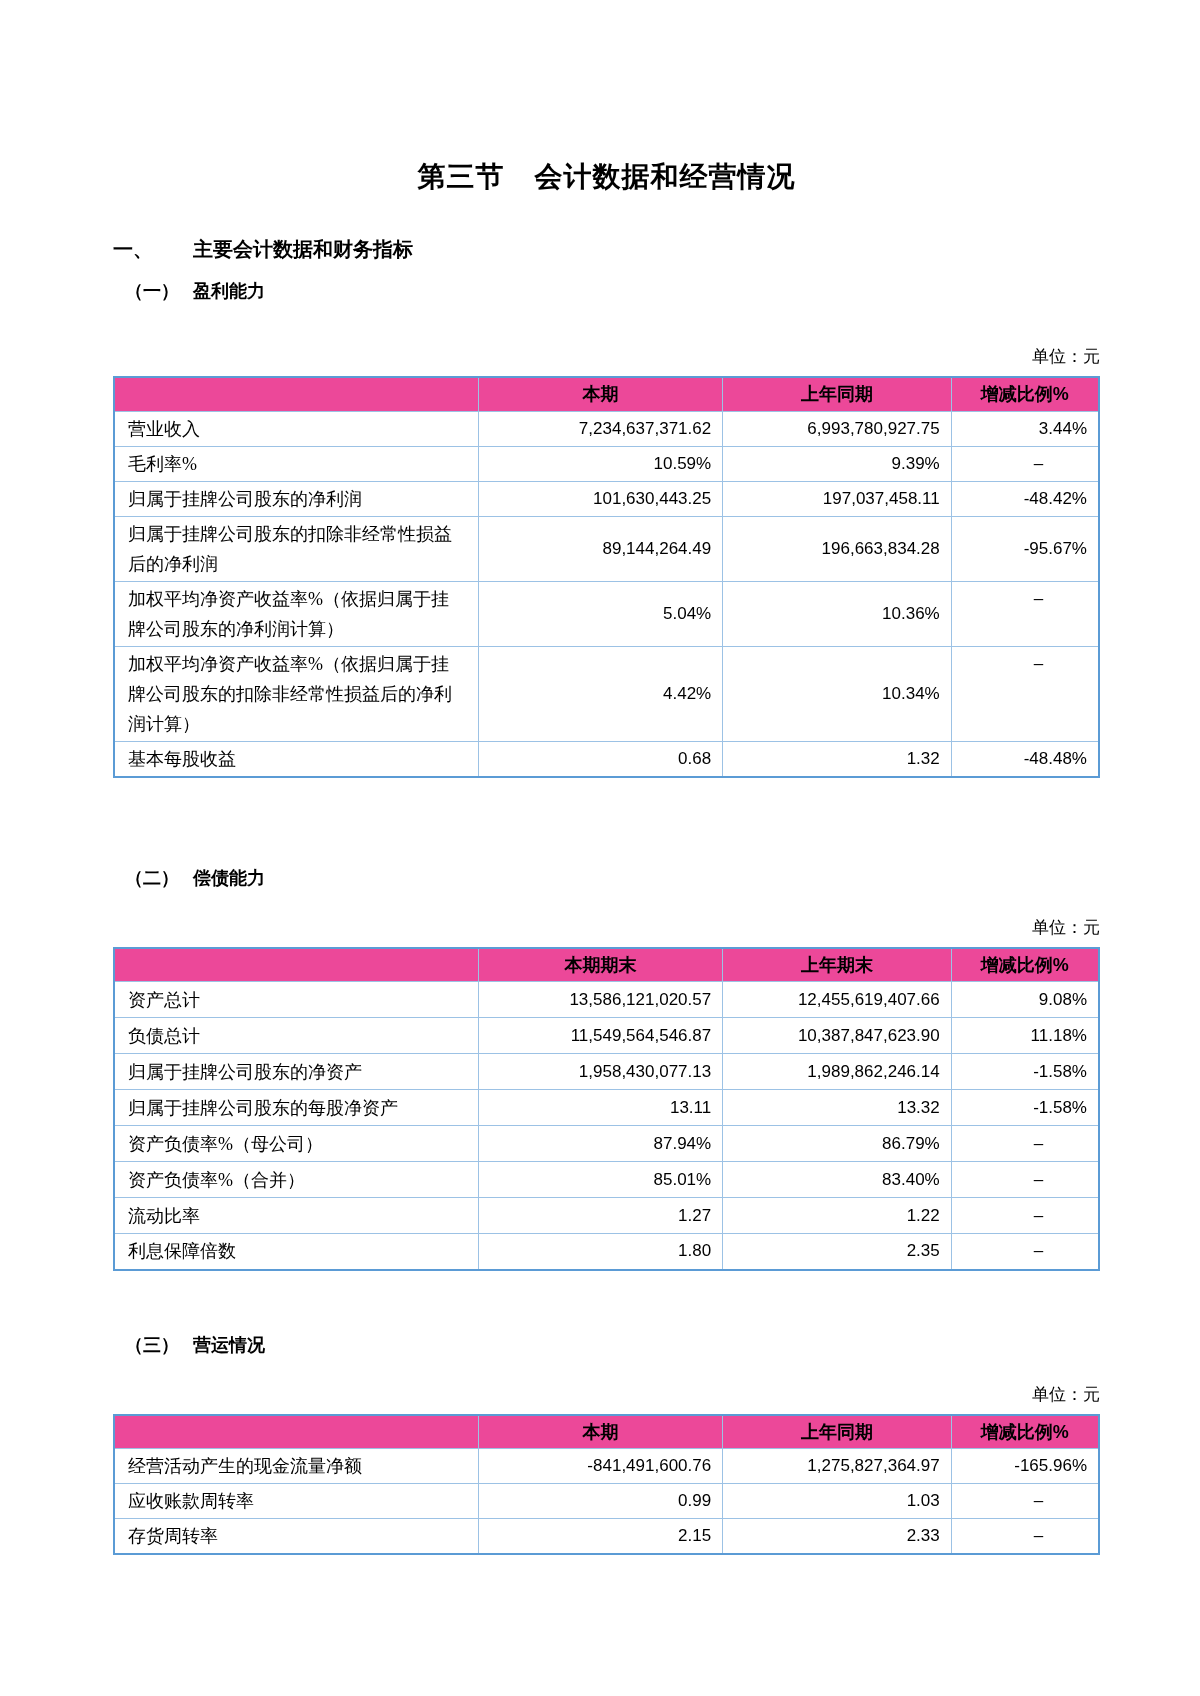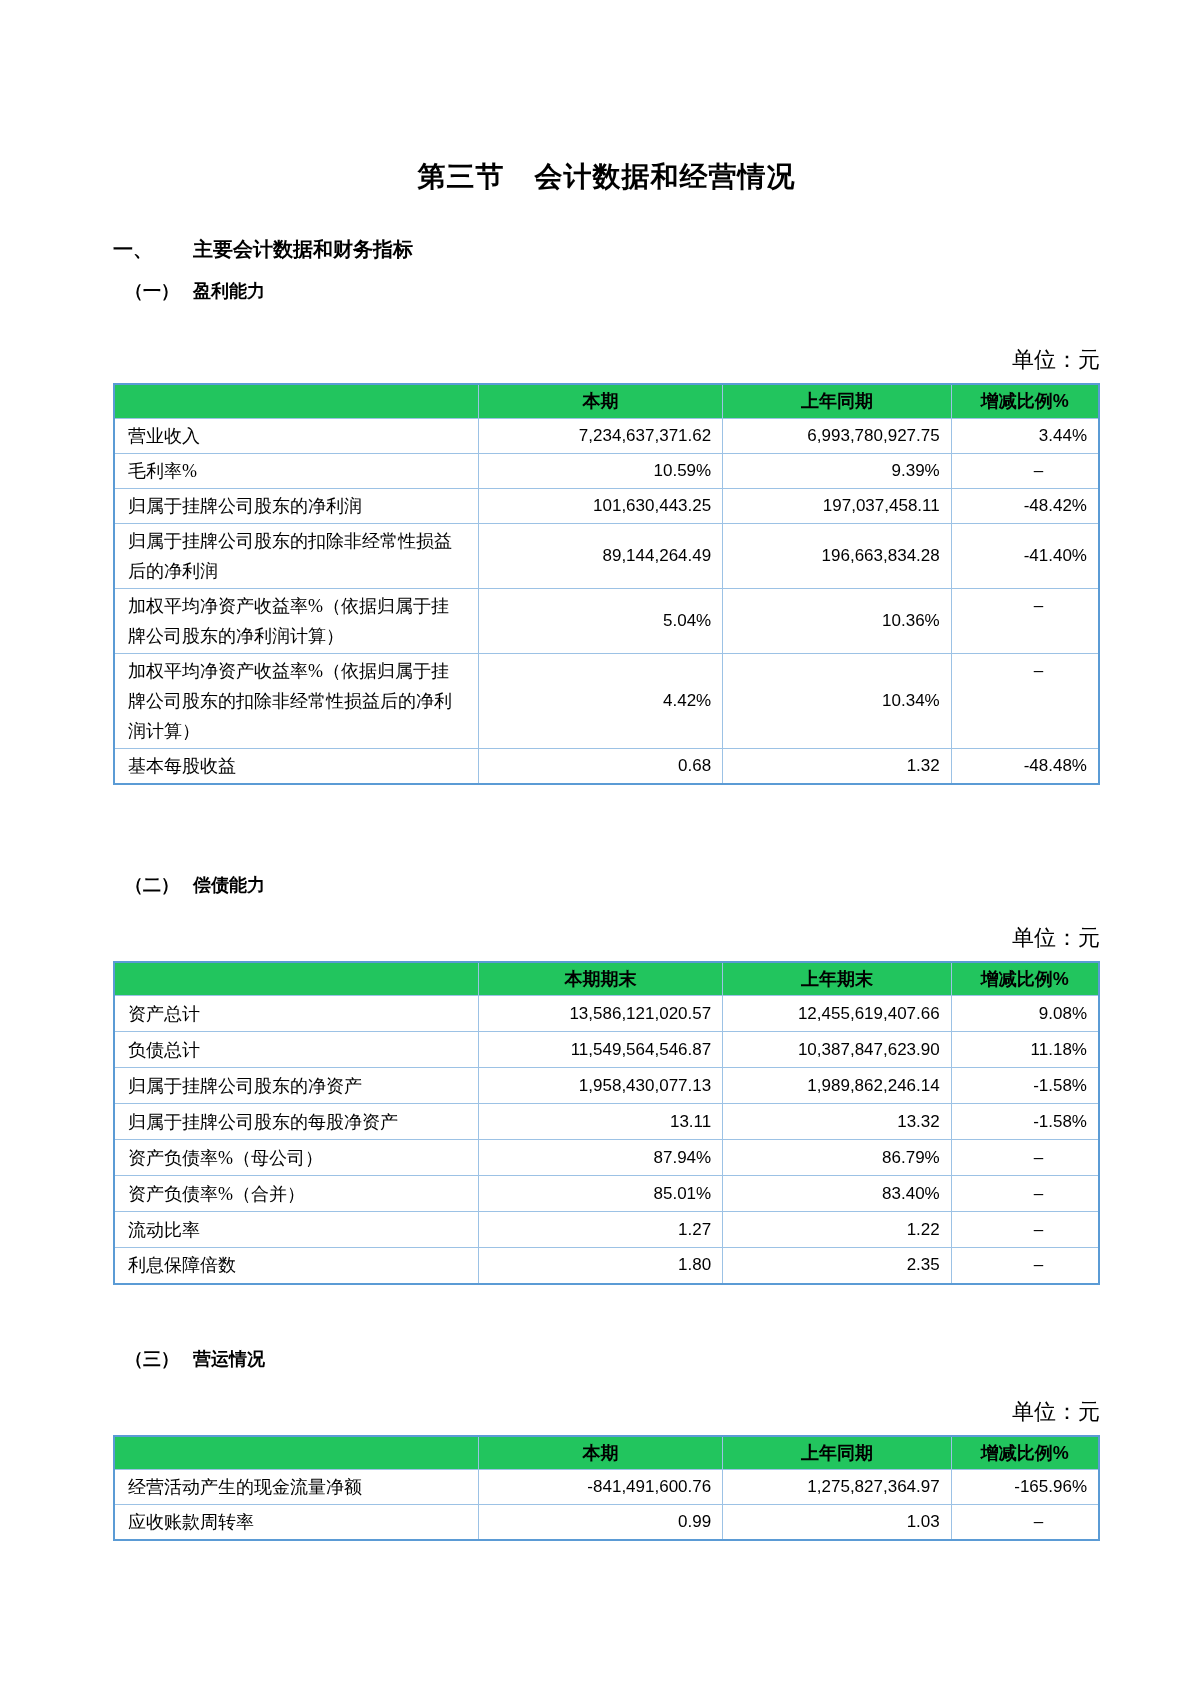--- a/index.html
+++ b/index.html
@@ -39,34 +39,34 @@
     margin-top: 16px;
   }
   .subsection-heading .sub-num { width: 68px; flex: none; }
   #sub2 .subsection-heading { margin-top: 88px; }
   #sub3 .subsection-heading { margin-top: 62px; }
 
   .unit-label {
     margin-top: 26px;
     margin-bottom: 8px;
     text-align: right;
-    font-size: 22px;
+    font-size: 17px;
   }
   #sub1 .unit-label { margin-top: 42px; }
 
   table.fin-table {
     width: 100%;
     border-collapse: collapse;
     table-layout: fixed;
     font-size: 18px;
     border: 2px solid #5b9bd5;
   }
   .fin-table th, .fin-table td { border: 1px solid #9cc2e5; }
   .fin-table thead th {
-    background: #22c55e;
+    background: #ec4899;
     font-family: "Liberation Sans", sans-serif;
     font-size: 18px;
     font-weight: bold;
     text-align: center;
     height: 34px;
     padding: 2px 6px;
   }
   .fin-table td { height: 32px; padding: 2px 6px; vertical-align: middle; }
   .t2 td { height: 36px; }
   .t3 td { height: 35px; }
@@ -137,21 +137,21 @@
         <tr>
           <td class="label-cell">归属于挂牌公司股东的净利润</td>
           <td class="num-cell">101,630,443.25</td>
           <td class="num-cell">197,037,458.11</td>
           <td class="num-cell">-48.42%</td>
         </tr>
         <tr>
           <td class="label-cell">归属于挂牌公司股东的扣除非经常性损益后的净利润</td>
           <td class="num-cell">89,144,264.49</td>
           <td class="num-cell">196,663,834.28</td>
-          <td class="num-cell">-41.40%</td>
+          <td class="num-cell">-95.67%</td>
         </tr>
         <tr>
           <td class="label-cell">加权平均净资产收益率%（依据归属于挂牌公司股东的净利润计算）</td>
           <td class="num-cell">5.04%</td>
           <td class="num-cell">10.36%</td>
           <td class="num-cell dash-cell va-top">–</td>
         </tr>
         <tr>
           <td class="label-cell">加权平均净资产收益率%（依据归属于挂牌公司股东的扣除非经常性损益后的净利润计算）</td>
           <td class="num-cell">4.42%</td>
@@ -271,17 +271,23 @@
           <td class="num-cell">-841,491,600.76</td>
           <td class="num-cell">1,275,827,364.97</td>
           <td class="num-cell">-165.96%</td>
         </tr>
         <tr>
           <td class="label-cell">应收账款周转率</td>
           <td class="num-cell">0.99</td>
           <td class="num-cell">1.03</td>
           <td class="num-cell dash-cell">–</td>
         </tr>
+        <tr>
+          <td class="label-cell">存货周转率</td>
+          <td class="num-cell">2.15</td>
+          <td class="num-cell">2.33</td>
+          <td class="num-cell dash-cell">–</td>
+        </tr>
       </tbody>
     </table>
   </section>
 
 </div>
 
 </body></html>

